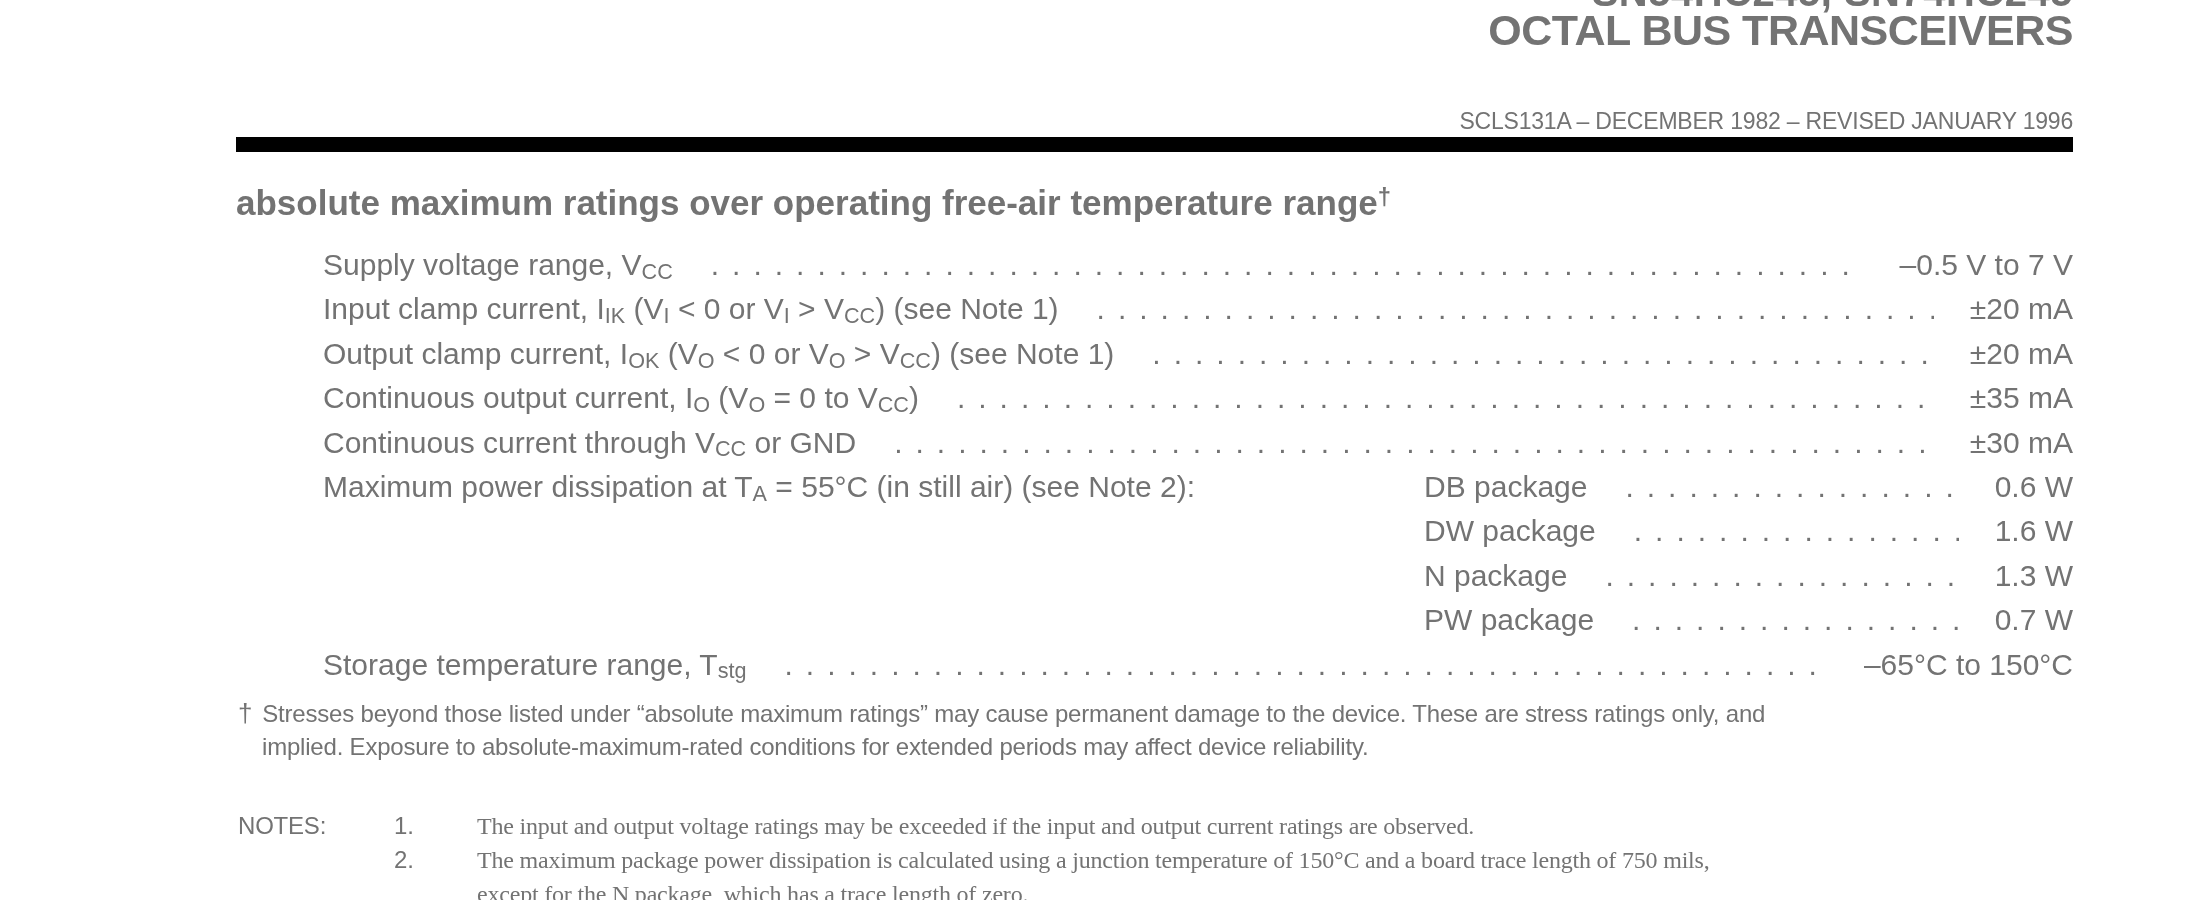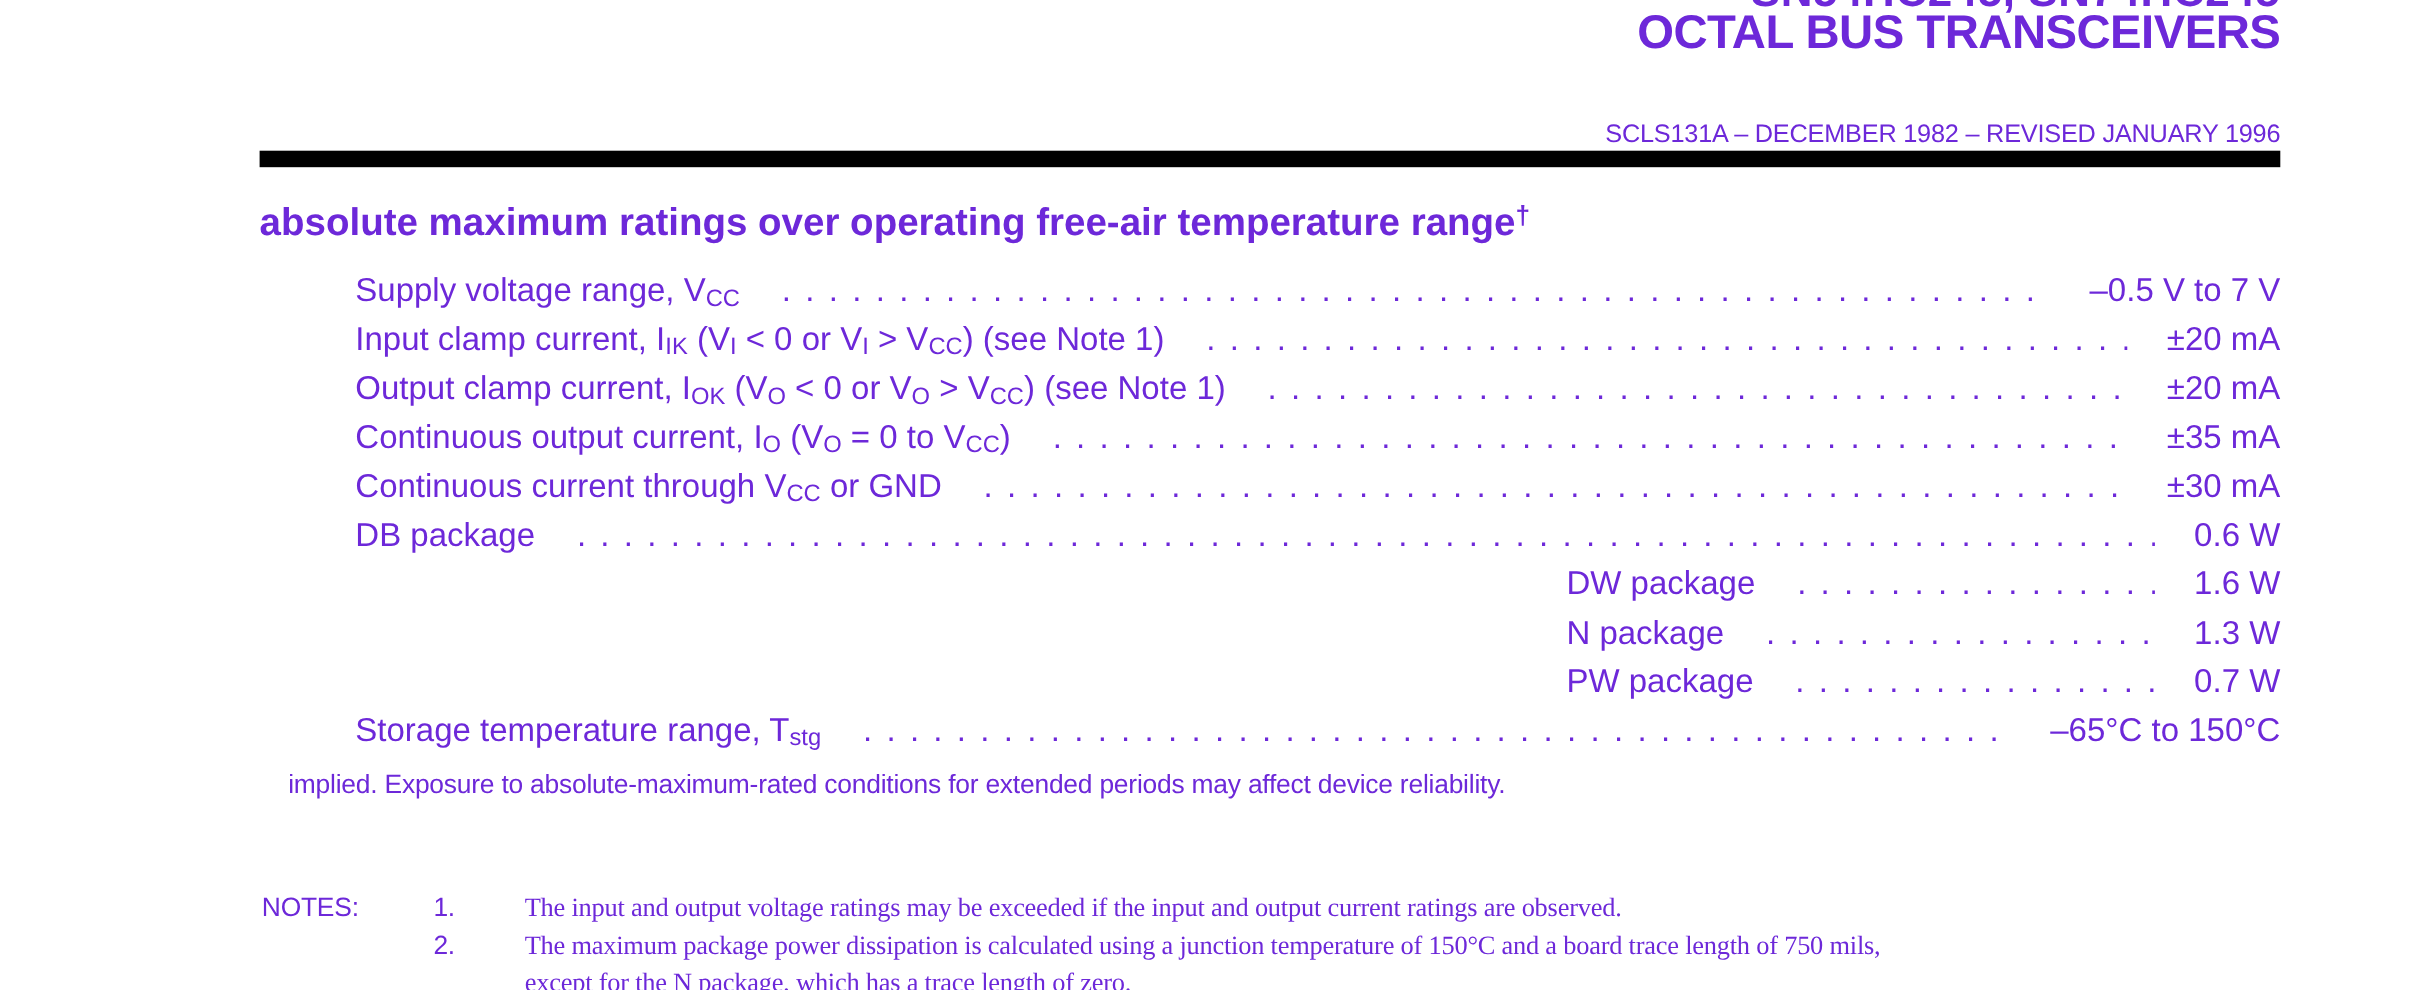--- a/index.html
+++ b/index.html
@@ -1,18 +1,18 @@
 <!DOCTYPE html>
 <html><head>
 <meta charset="utf-8">
 <style>
   html,body{margin:0;padding:0;background:#ffffff;}
   .page{
     position:relative; width:2210px; height:900px; overflow:hidden;
-    background:#ffffff; color:#6d28d9;
+    background:#ffffff; color:#737373;
     font-family:"Liberation Sans", sans-serif;
     -webkit-font-smoothing:antialiased;
   }
   
   .hdr-part{
     position:absolute; top:-28px; right:137px;
     font-size:40px; font-weight:bold; line-height:40px; white-space:nowrap;
     letter-spacing:0.5px;
   }
   .hdr-title{
@@ -107,20 +107,21 @@
         <span class="lbl">Continuous output current, I<span class="sub">O</span> (V<span class="sub">O</span> = 0 to V<span class="sub">CC</span>)</span>
         <span class="leader">................................................................................................................................................................</span>
         <span class="val">±35 mA</span>
       </div>
       <div class="rrow">
         <span class="lbl">Continuous current through V<span class="sub">CC</span> or GND</span>
         <span class="leader">................................................................................................................................................................</span>
         <span class="val">±30 mA</span>
       </div>
       <div class="rrow">
+        <span class="lbl w-pkg">Maximum power dissipation at T<span class="sub">A</span> = 55°C (in still air) (see Note 2):</span>
         <span class="pkg">DB package</span>
         <span class="leader">................................................................................................................................................................</span>
         <span class="val">0.6 W</span>
       </div>
       <div class="rrow">
         <span class="lbl w-pkg"></span>
         <span class="pkg">DW package</span>
         <span class="leader">................................................................................................................................................................</span>
         <span class="val">1.6 W</span>
       </div>
@@ -137,20 +138,21 @@
         <span class="val">0.7 W</span>
       </div>
       <div class="rrow">
         <span class="lbl">Storage temperature range, T<span class="sub">stg</span></span>
         <span class="leader">................................................................................................................................................................</span>
         <span class="val">–65°C to 150°C</span>
       </div>
     </div>
 
   <div class="footnote" id="footnote">
+      <div class="fl"><span class="dag">†</span>Stresses beyond those listed under “absolute maximum ratings” may cause permanent damage to the device. These are stress ratings only, and</div>
       <div class="fl cont">implied. Exposure to absolute-maximum-rated conditions for extended periods may affect device reliability.</div>
     </div>
 
   <div class="notes" id="notes">
       <div class="nrow">
         <span class="nlabel">NOTES:</span>
         <span class="nnum">1.</span>
         <div class="nlines">
           <div class="nline">The input and output voltage ratings may be exceeded if the input and output current ratings are observed.</div>
         </div>

